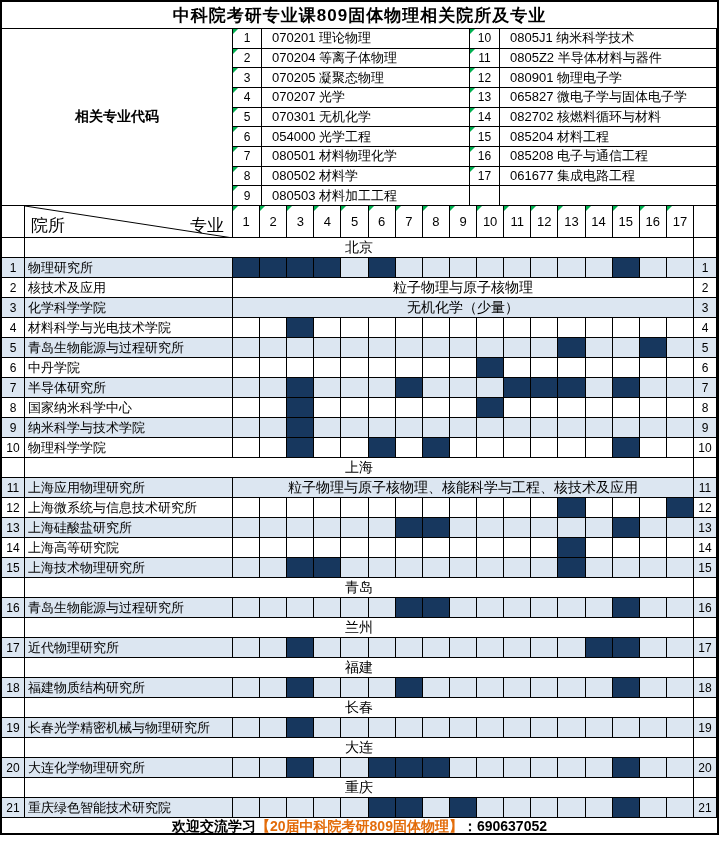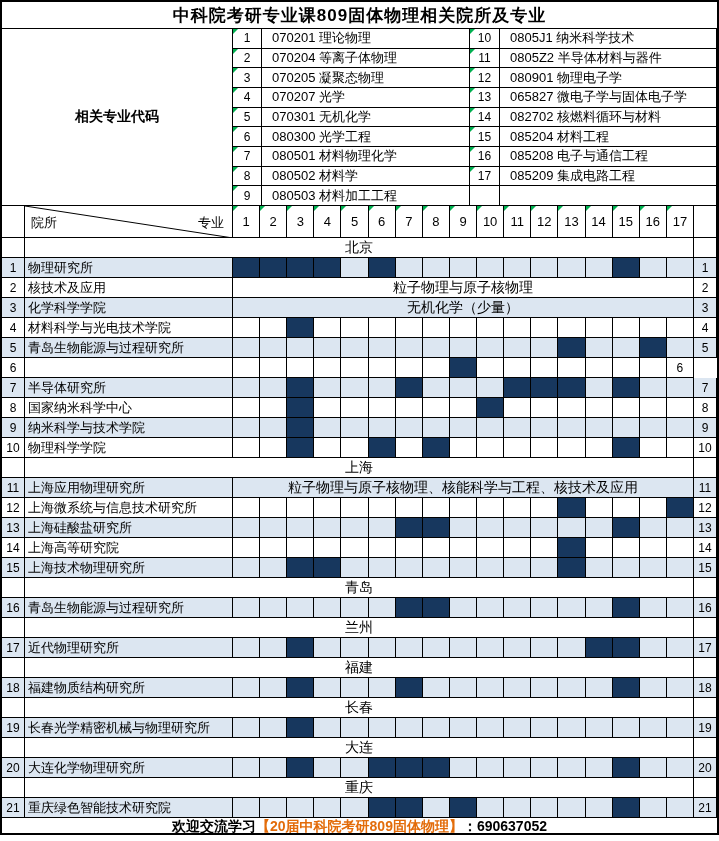--- a/index.html
+++ b/index.html
@@ -58,21 +58,21 @@
   
   .mhead{
     height:32px;flex:0 0 32px;
     display:grid;
     grid-template-columns:23px 208px repeat(17,1fr) 23px;
   }
   .diag{
     position:relative;overflow:hidden;
   }
   .diag svg{position:absolute;left:0;top:0;}
-  .diag .hlab{position:absolute;font-size:13px;top:8px;text-align:right;}
+  .diag .hlab{position:absolute;font-size:17px;top:8px;text-align:right;}
   .diag .hlab.left{left:6px;}
   .diag .hlab.right{right:8px;}
   .colhead{
     position:relative;
     display:flex;align-items:center;justify-content:center;
     font-size:13px;
   }
   
   .rows{flex:0 0 580px;display:flex;flex-direction:column;}
   .row{
@@ -121,21 +121,21 @@
       <div class="desc-cell cellb" style="grid-area: 1 / 3;">070201 理论物理</div>
       <div class="num-cell cellb" style="grid-area: 2 / 2;">2<span class="tri"></span></div>
       <div class="desc-cell cellb" style="grid-area: 2 / 3;">070204 等离子体物理</div>
       <div class="num-cell cellb" style="grid-area: 3 / 2;">3<span class="tri"></span></div>
       <div class="desc-cell cellb" style="grid-area: 3 / 3;">070205 凝聚态物理</div>
       <div class="num-cell cellb" style="grid-area: 4 / 2;">4<span class="tri"></span></div>
       <div class="desc-cell cellb" style="grid-area: 4 / 3;">070207 光学</div>
       <div class="num-cell cellb" style="grid-area: 5 / 2;">5<span class="tri"></span></div>
       <div class="desc-cell cellb" style="grid-area: 5 / 3;">070301 无机化学</div>
       <div class="num-cell cellb" style="grid-area: 6 / 2;">6<span class="tri"></span></div>
-      <div class="desc-cell cellb" style="grid-area: 6 / 3;">080300 光学工程</div>
+      <div class="desc-cell cellb" style="grid-area: 6 / 3;">054000 光学工程</div>
       <div class="num-cell cellb" style="grid-area: 7 / 2;">7<span class="tri"></span></div>
       <div class="desc-cell cellb" style="grid-area: 7 / 3;">080501 材料物理化学</div>
       <div class="num-cell cellb" style="grid-area: 8 / 2;">8<span class="tri"></span></div>
       <div class="desc-cell cellb" style="grid-area: 8 / 3;">080502 材料学</div>
       <div class="num-cell cellb" style="grid-area: 9 / 2;">9<span class="tri"></span></div>
       <div class="desc-cell cellb" style="grid-area: 9 / 3;">080503 材料加工工程</div>
       <div class="num-cell cellb" style="grid-area: 1 / 4;">10<span class="tri"></span></div>
       <div class="desc-cell cellb" style="grid-area: 1 / 5;">0805J1 纳米科学技术</div>
       <div class="num-cell cellb" style="grid-area: 2 / 4;">11<span class="tri"></span></div>
       <div class="desc-cell cellb" style="grid-area: 2 / 5;">0805Z2 半导体材料与器件</div>
@@ -143,21 +143,21 @@
       <div class="desc-cell cellb" style="grid-area: 3 / 5;">080901 物理电子学</div>
       <div class="num-cell cellb" style="grid-area: 4 / 4;">13<span class="tri"></span></div>
       <div class="desc-cell cellb" style="grid-area: 4 / 5;">065827 微电子学与固体电子学</div>
       <div class="num-cell cellb" style="grid-area: 5 / 4;">14<span class="tri"></span></div>
       <div class="desc-cell cellb" style="grid-area: 5 / 5;">082702 核燃料循环与材料</div>
       <div class="num-cell cellb" style="grid-area: 6 / 4;">15<span class="tri"></span></div>
       <div class="desc-cell cellb" style="grid-area: 6 / 5;">085204 材料工程</div>
       <div class="num-cell cellb" style="grid-area: 7 / 4;">16<span class="tri"></span></div>
       <div class="desc-cell cellb" style="grid-area: 7 / 5;">085208 电子与通信工程</div>
       <div class="num-cell cellb" style="grid-area: 8 / 4;">17<span class="tri"></span></div>
-      <div class="desc-cell cellb" style="grid-area: 8 / 5;">085209 集成电路工程</div>
+      <div class="desc-cell cellb" style="grid-area: 8 / 5;">061677 集成电路工程</div>
       <div class="num-cell cellb" style="grid-area: 9 / 4;"></div>
       <div class="desc-cell cellb" style="grid-area: 9 / 5;"></div>
     </div>
 
   <div class="mhead">
     <div class="cellb"></div>
     <div class="diag cellb">
       <svg width="208" height="32" viewBox="0 0 208 32" preserveAspectRatio="none">
         <line x1="0" y1="0" x2="208" y2="32" stroke="#000" stroke-width="1"></line>
       </svg>
@@ -265,20 +265,21 @@
         <div class="c cellb"></div>
         <div class="c filled cellb"></div>
         <div class="c cellb"></div>
         <div class="c cellb"></div>
         <div class="c filled cellb"></div>
         <div class="c cellb"></div>
         <div class="rn cellb">5</div>
       </div>
       <div class="row">
         <div class="rn cellb">6</div>
+        <div class="name cellb">中丹学院</div>
         <div class="c cellb"></div>
         <div class="c cellb"></div>
         <div class="c cellb"></div>
         <div class="c cellb"></div>
         <div class="c cellb"></div>
         <div class="c cellb"></div>
         <div class="c cellb"></div>
         <div class="c cellb"></div>
         <div class="c cellb"></div>
         <div class="c filled cellb"></div>

